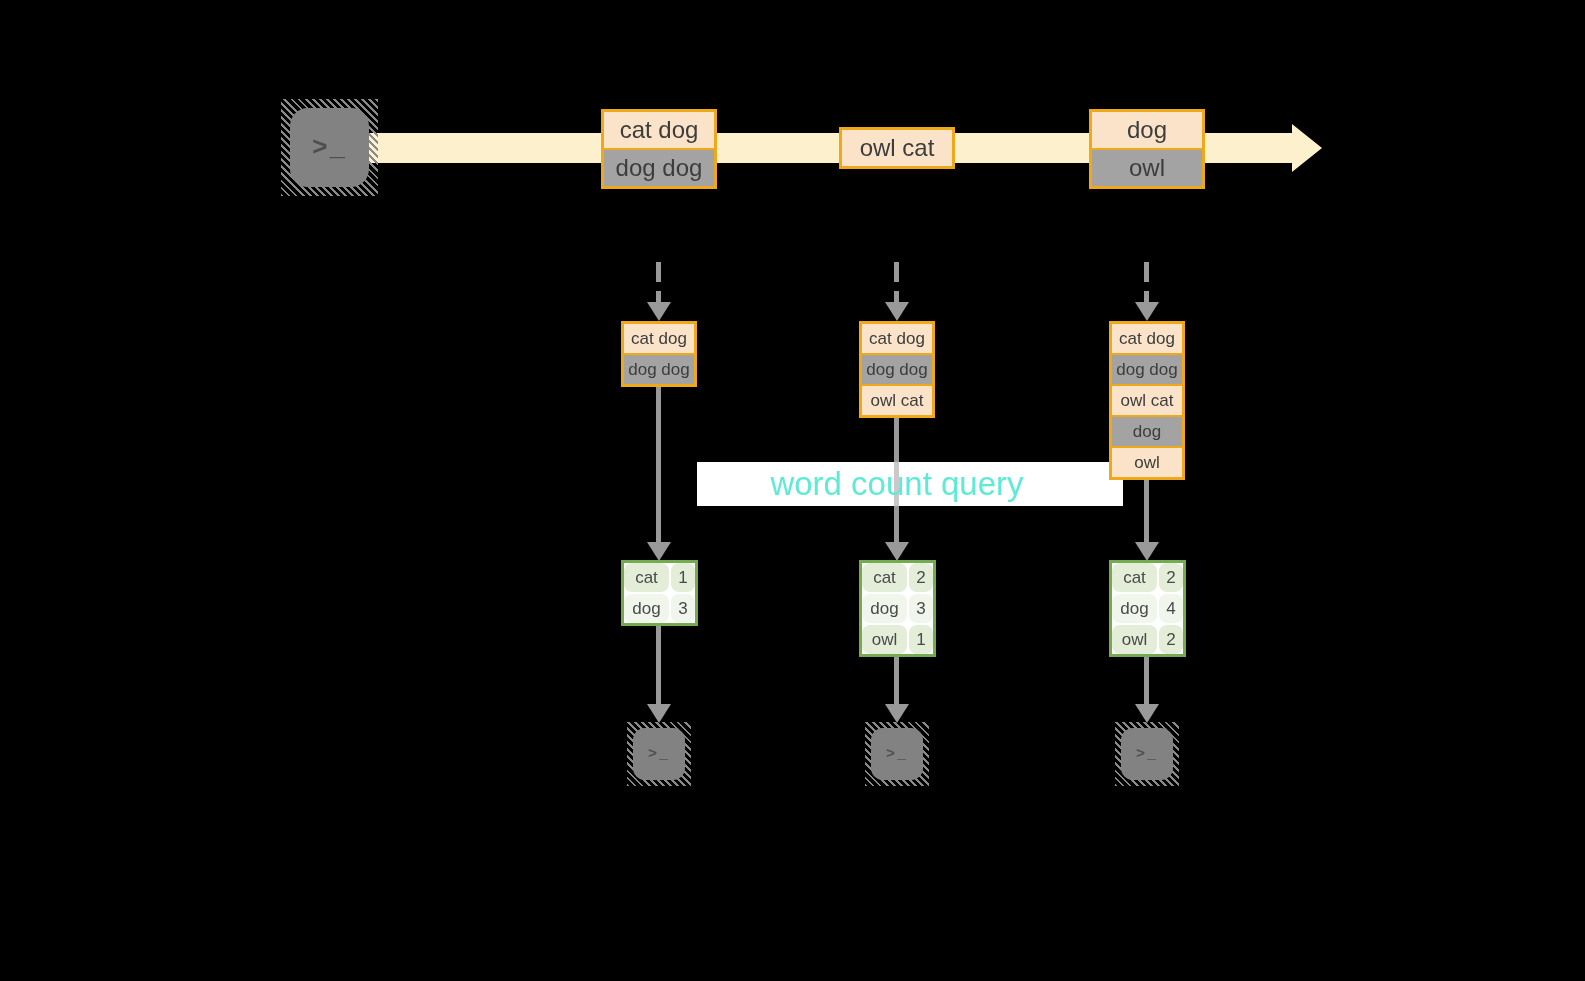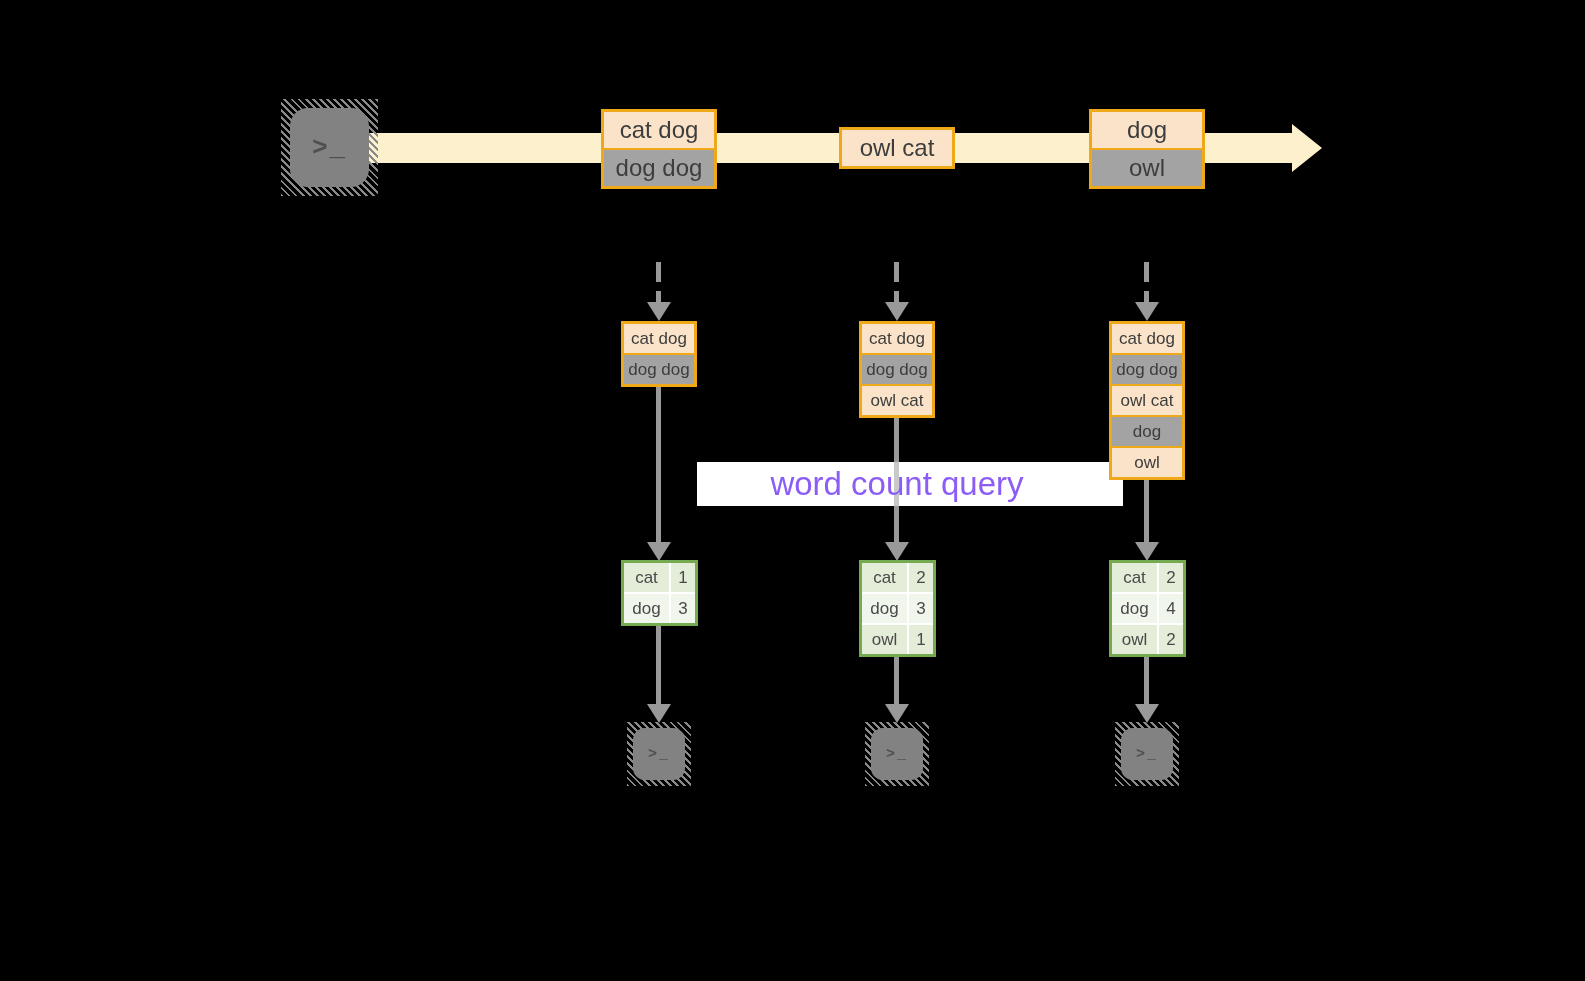--- a/index.html
+++ b/index.html
@@ -17,38 +17,38 @@
         display:flex;flex-direction:column;gap:2px;}
   .ocell{display:flex;align-items:center;justify-content:center;color:#3D3D3D;}
   .e1cell{height:36px;font-size:24px;}
   .scell{height:29px;font-size:17px;}
   .shade-a{background:#FAE3C8;}
   .shade-b{background:#a3a3a3;}
 
   
   .gtable{position:absolute;box-sizing:border-box;border:3px solid #74AA50;background:#FFFFFF;
           display:grid;grid-template-columns:45px 24px;gap:2px;}
-  .gcell{display:flex;align-items:center;justify-content:center;height:29px;font-size:17px;color:#4A4A4A;}
+  .gcell{display:flex;align-items:center;justify-content:center;height:29px;font-size:17px;color:#4A4A4A;border-radius:8px;}
   .ga{background:#E3EDD8;}
   .gb{background:#F1F6EC;}
 
   
   .vline{position:absolute;width:5px;background:#999999;}
   .vline-light{position:absolute;width:5px;background:#C9C9C9;}
   .vdash{position:absolute;width:5px;
          background:repeating-linear-gradient(to bottom,#999999 0 20px,transparent 20px 29px);}
   .ahead{position:absolute;width:0;height:0;
          border-left:12px solid transparent;border-right:12px solid transparent;
          border-top:19px solid #999999;}
 
   
   .qband{position:absolute;left:697px;top:462px;width:426px;height:44px;background:#FFFFFF;}
   .qlabel{position:absolute;left:697px;top:462px;width:400px;height:44px;
           display:flex;align-items:center;justify-content:center;
-          font-size:33px;color:#8b5cf6;}
+          font-size:33px;color:#5eead4;}
 
   
   .hatch{position:absolute;background:repeating-linear-gradient(45deg,#8A8A8A 0 2px,transparent 2px 5px);}
   .term-inner{position:absolute;background:#828282;display:flex;align-items:center;justify-content:center;
               color:#4F4F4F;font-weight:bold;font-family:"Liberation Mono", monospace;letter-spacing:2px;}
   .term-big{left:9px;top:9px;width:79px;height:79px;border-radius:18px;font-size:26px;}
   .term-small{left:6px;top:6px;width:52px;height:52px;border-radius:12px;font-size:15px;}
 </style>
 </head>
 <body>

